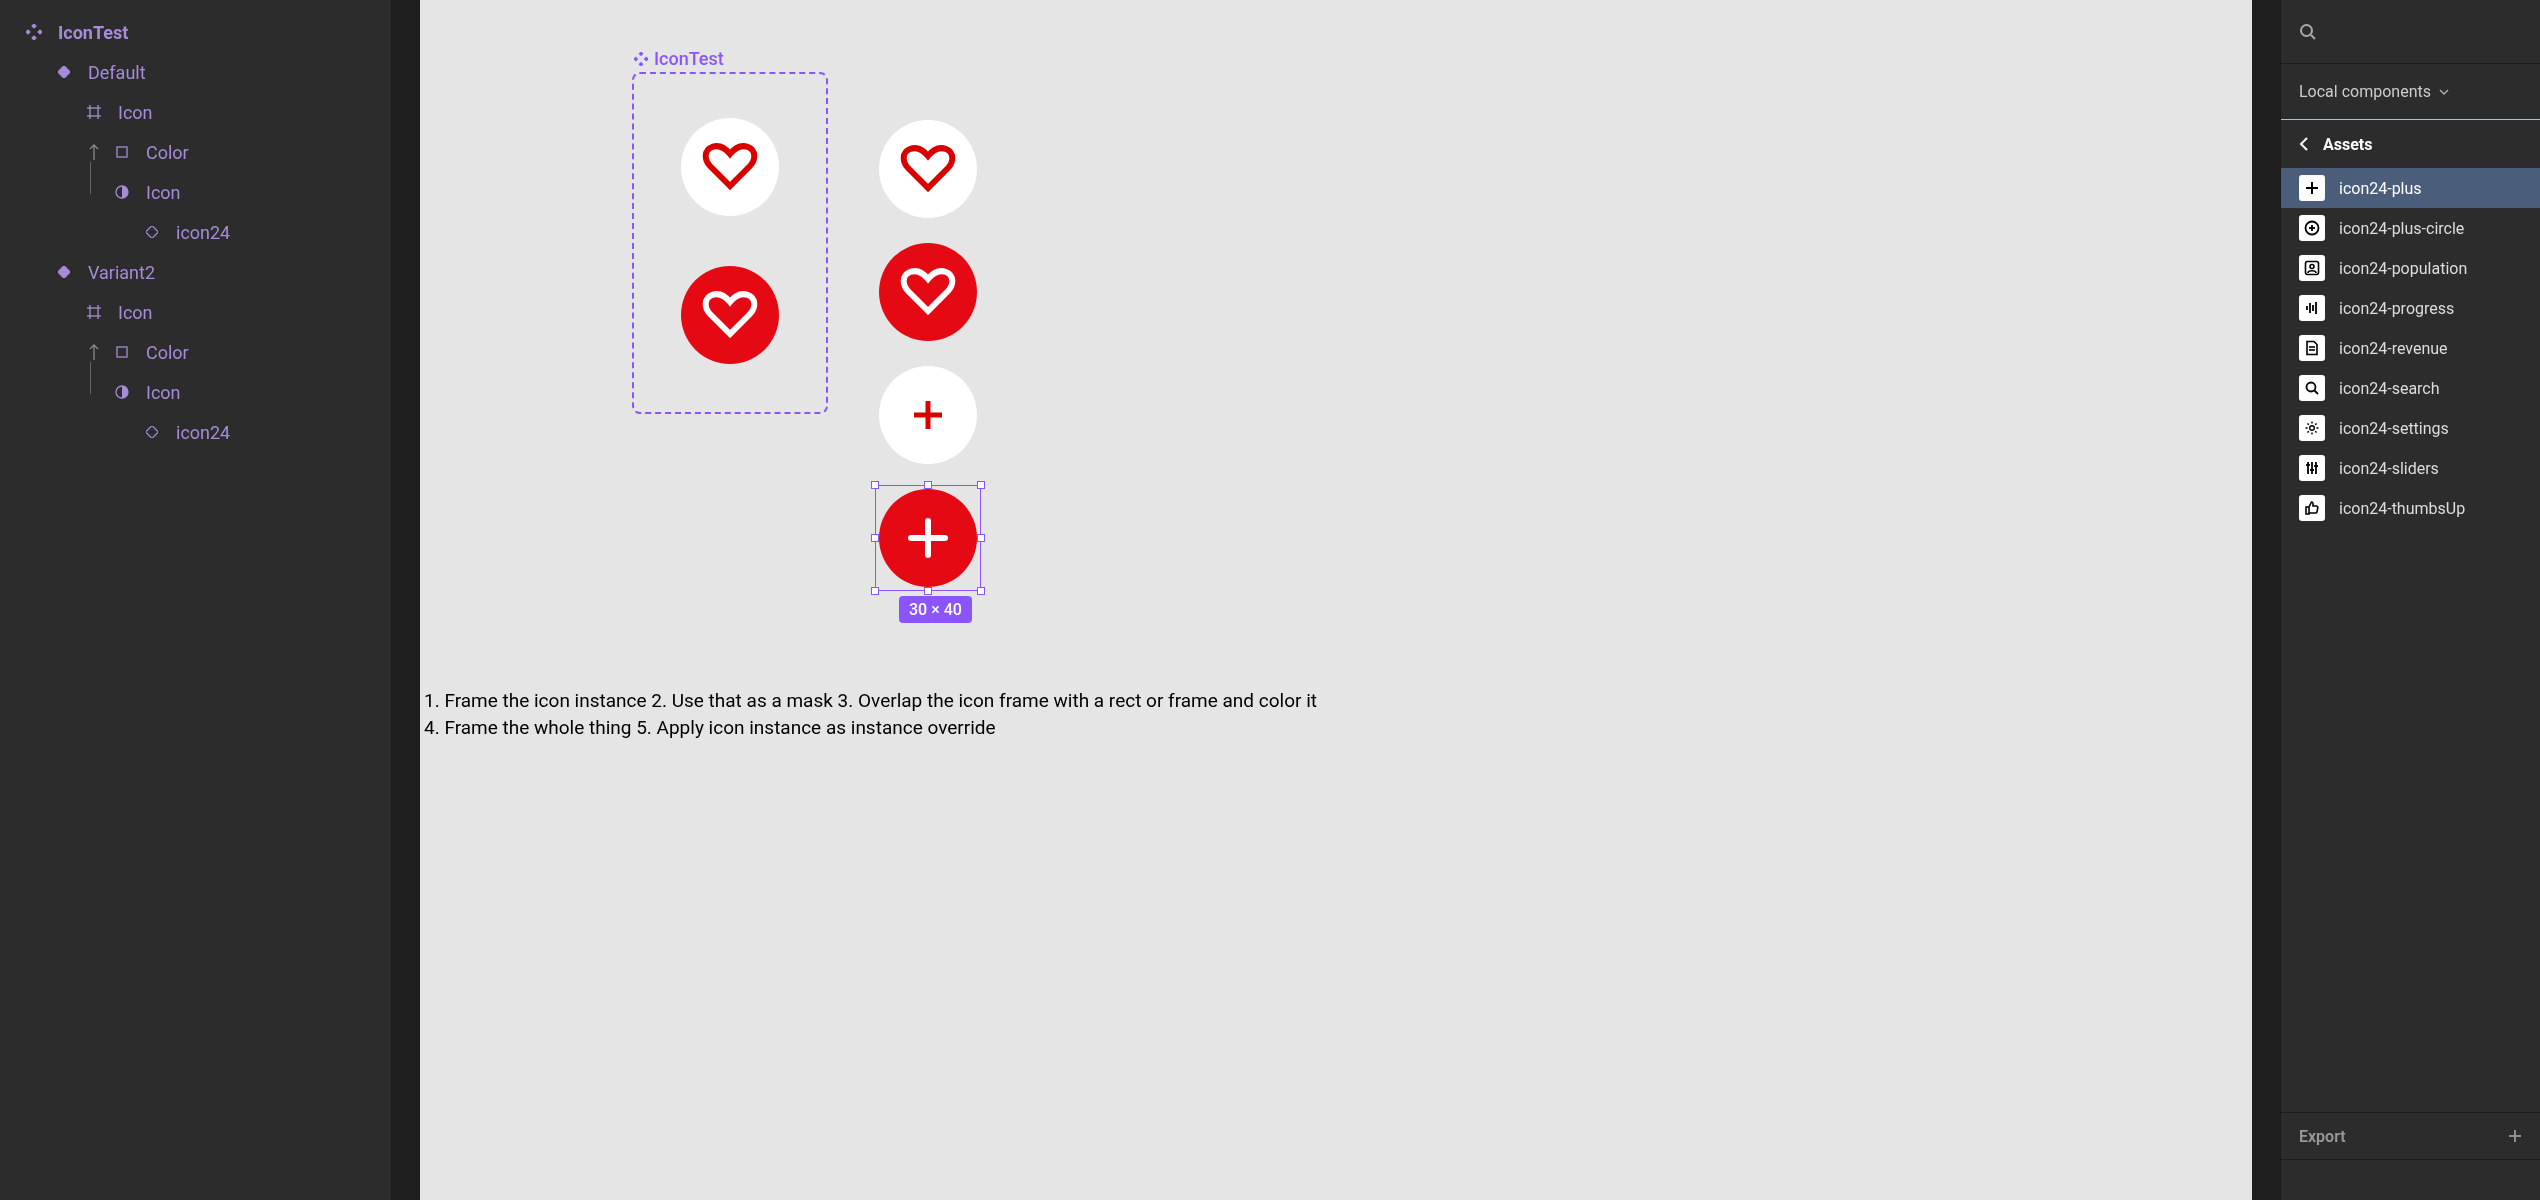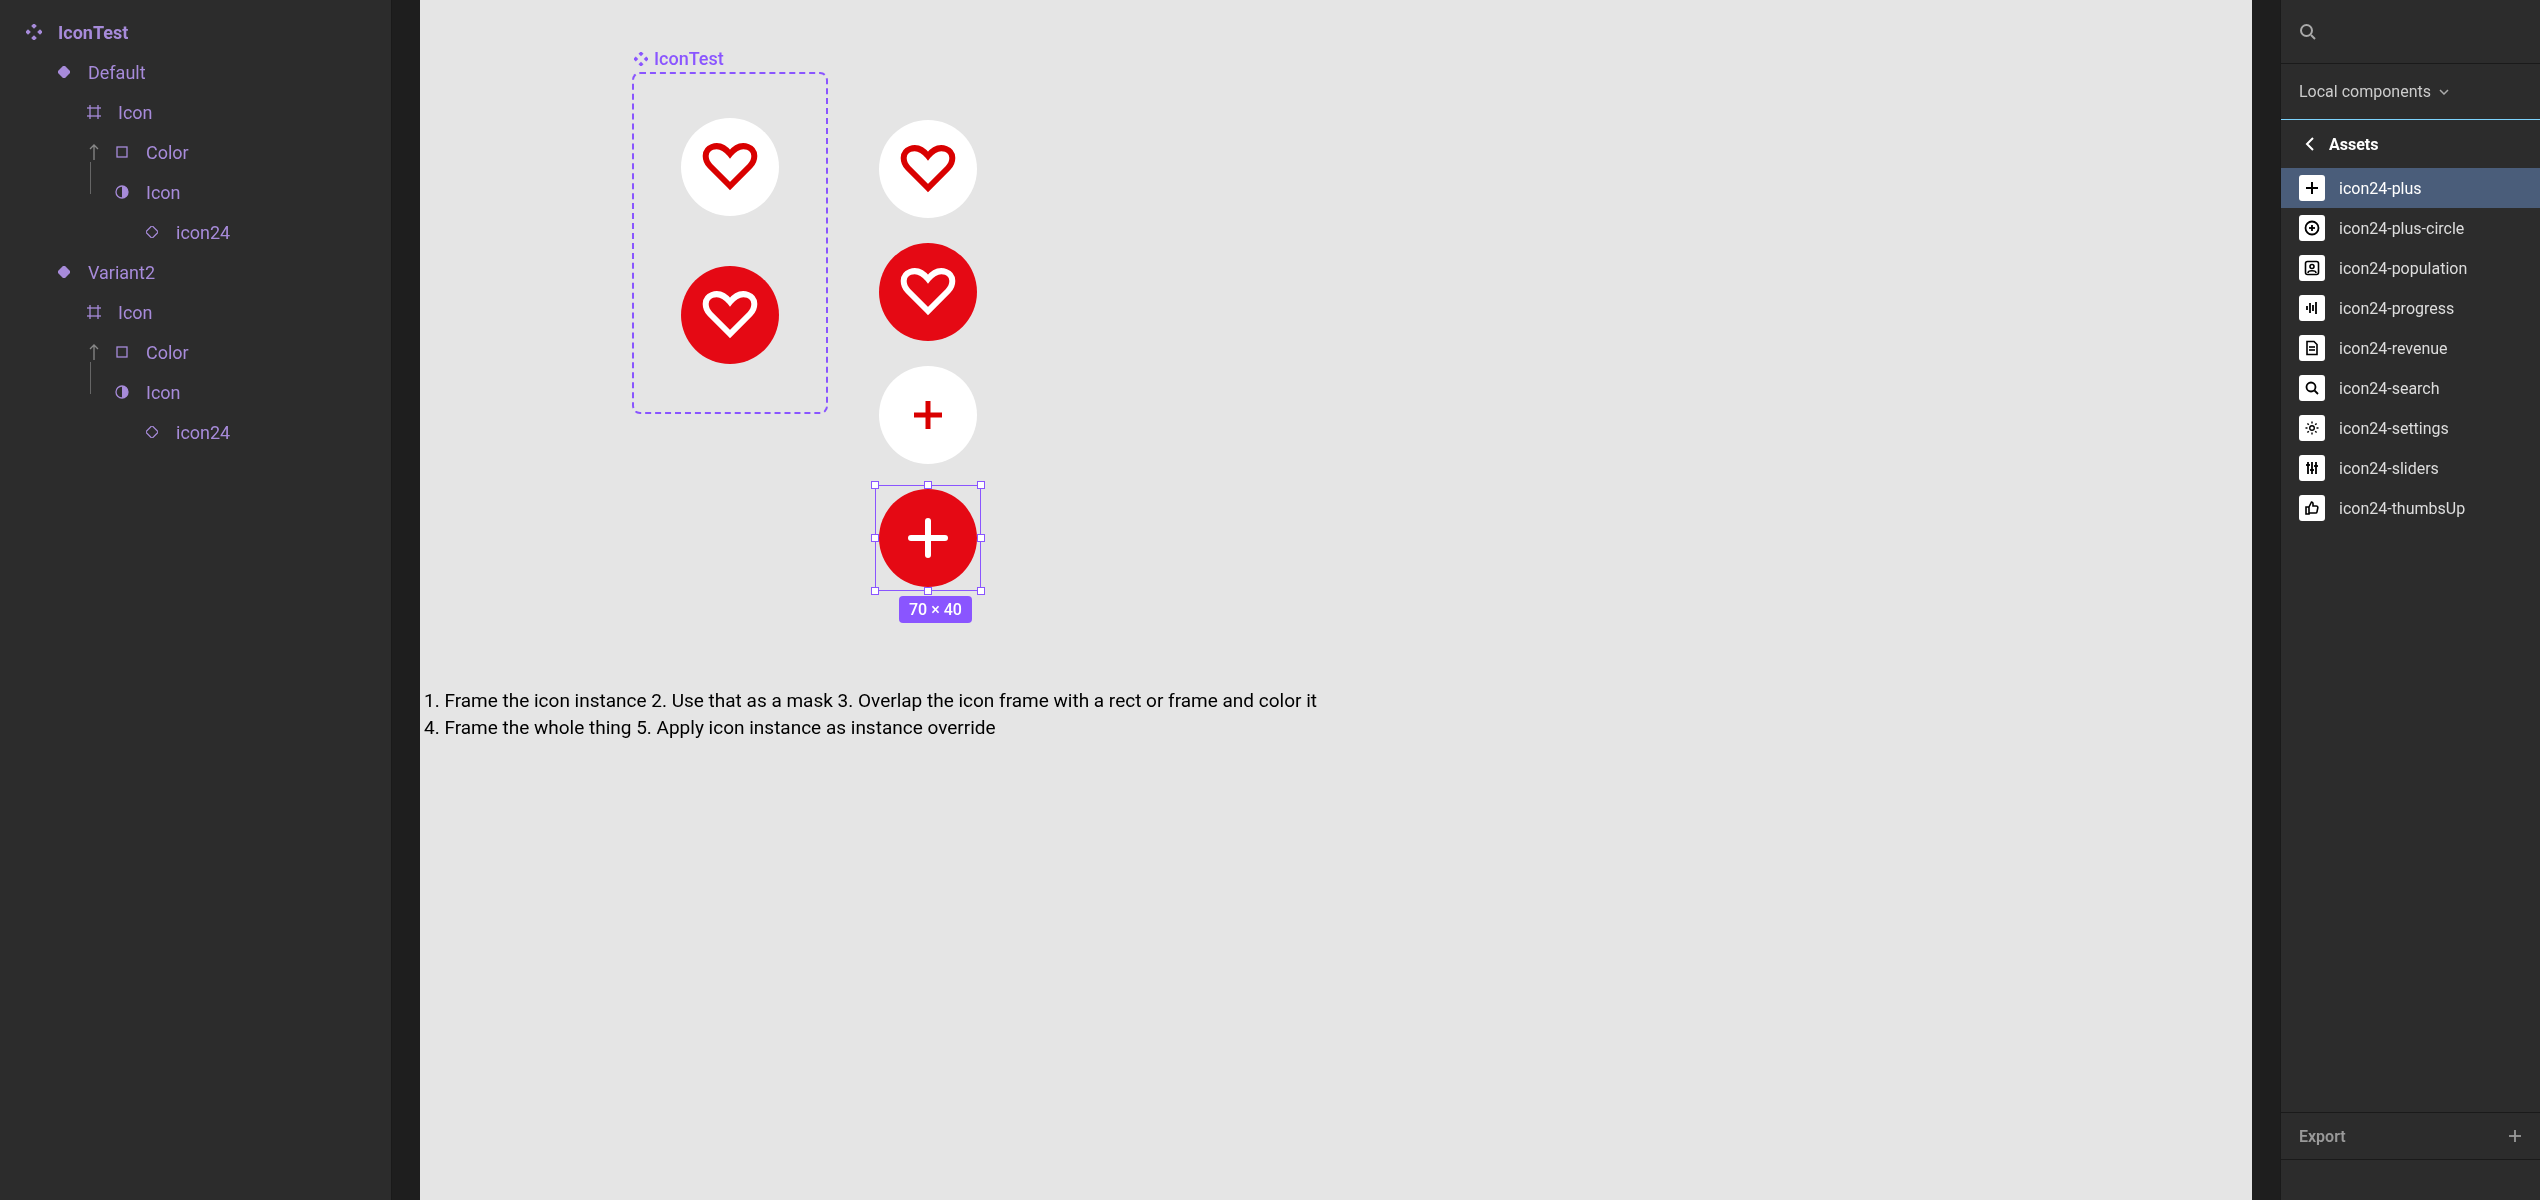--- a/index.html
+++ b/index.html
@@ -132,21 +132,21 @@
   padding: 0 18px;
   border-bottom: 1px solid #7dd3fc;
   font-size: 16px;
   color: #ccc;
   gap: 8px;
 }
 .assets-header {
   height: 48px;
   display: flex;
   align-items: center;
-  padding: 0 24px;
+  padding: 0 18px;
   gap: 14px;
   font-size: 16px;
   font-weight: 700;
   color: #fff;
 }
 .asset-list { flex: 1; overflow: hidden; }
 .asset-item {
   height: 40px;
   display: flex;
   align-items: center;
@@ -378,21 +378,21 @@
       <div class="sel-box" style="left:455px;top:485px;width:106px;height:106px">
         <div class="sel-handle" style="left:-5px;top:-5px"></div>
         <div class="sel-handle" style="right:-5px;top:-5px"></div>
         <div class="sel-handle" style="left:-5px;bottom:-5px"></div>
         <div class="sel-handle" style="right:-5px;bottom:-5px"></div>
         <div class="sel-handle" style="left:calc(50% - 4px);top:-5px"></div>
         <div class="sel-handle" style="left:calc(50% - 4px);bottom:-5px"></div>
         <div class="sel-handle" style="left:-5px;top:calc(50% - 4px)"></div>
         <div class="sel-handle" style="right:-5px;top:calc(50% - 4px)"></div>
       </div>
-      <div class="dim-badge" style="left:479px;top:596px">70 × 40</div>
+      <div class="dim-badge" style="left:479px;top:596px">30 × 40</div>
 
       <div class="note-text" style="left:4px;right:4px;top:688px">
         <div>1. Frame the icon instance 2. Use that as a mask 3. Overlap the icon frame with a rect or frame and color it</div>
         <div>4. Frame the whole thing 5. Apply icon instance as instance override</div>
       </div>
     </div>
   </div>
 
   <div class="right-panel">
     <div class="search-row">

